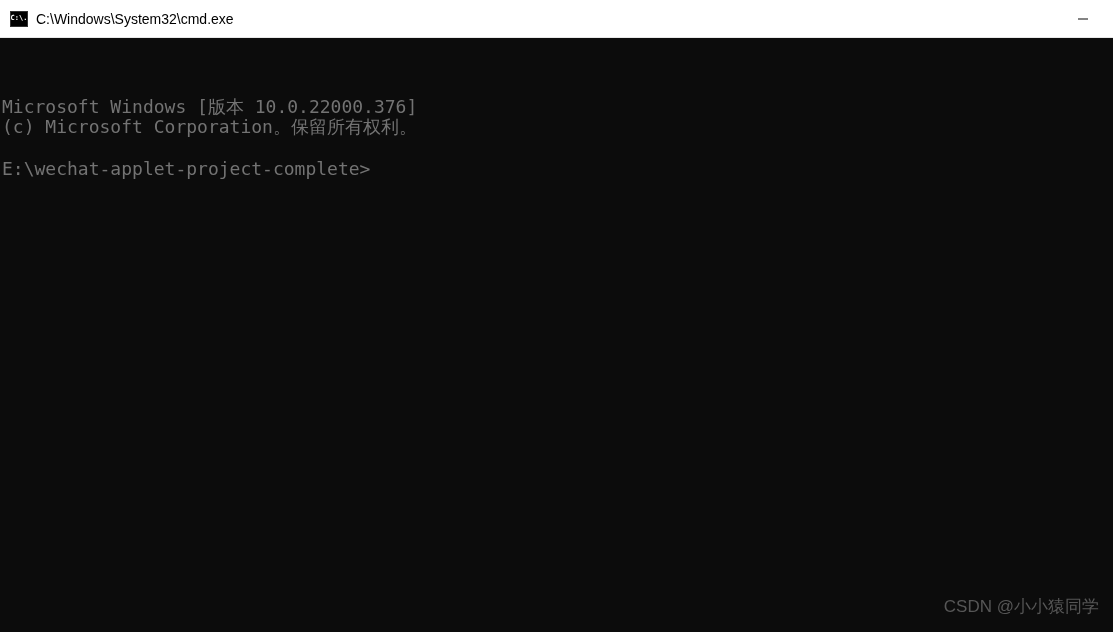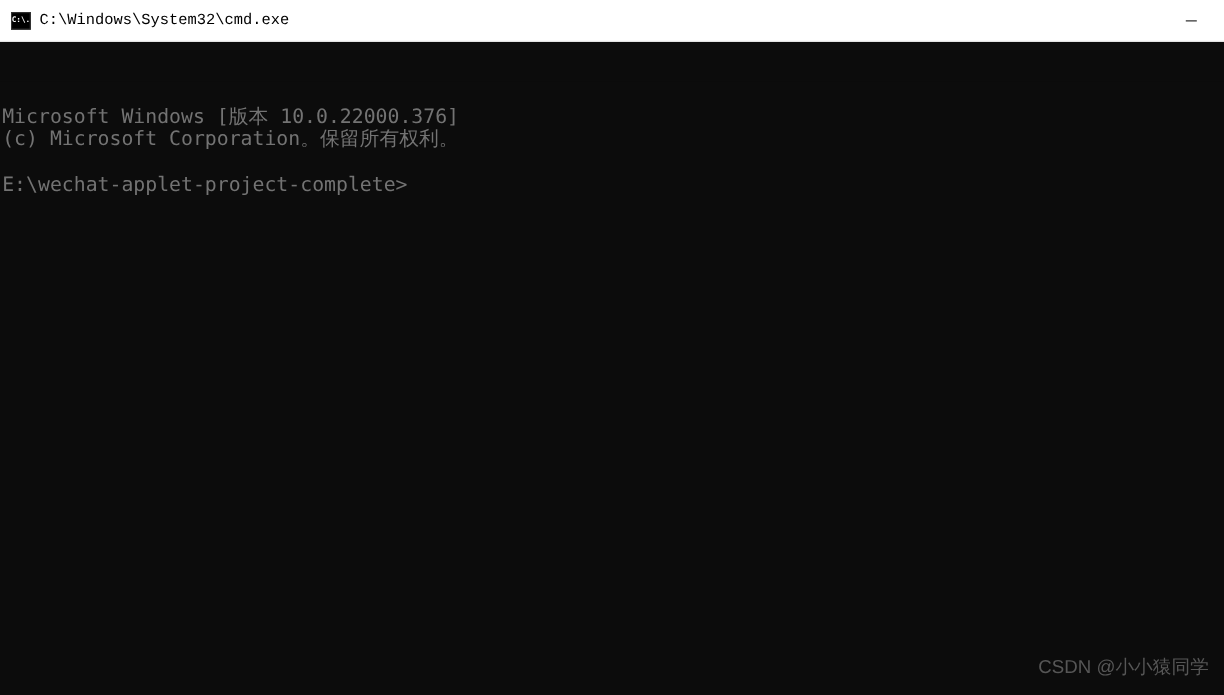--- a/index.html
+++ b/index.html
@@ -41,21 +41,21 @@
       justify-content: center;
     }
     .cmd-icon-text {
       color: #ffffff;
       font-size: 7px;
       font-weight: bold;
       font-family: Consolas, monospace;
       line-height: 1;
     }
     .titlebar-title {
-      font-family: Liberation Mono, monospace;
+      font-family: Liberation Sans, sans-serif;
       font-size: 14px;
       color: #000000;
     }
     .titlebar-controls {
       display: flex;
       align-items: center;
       gap: 20px;
       padding-right: 10px;
     }
     .titlebar-btn {

